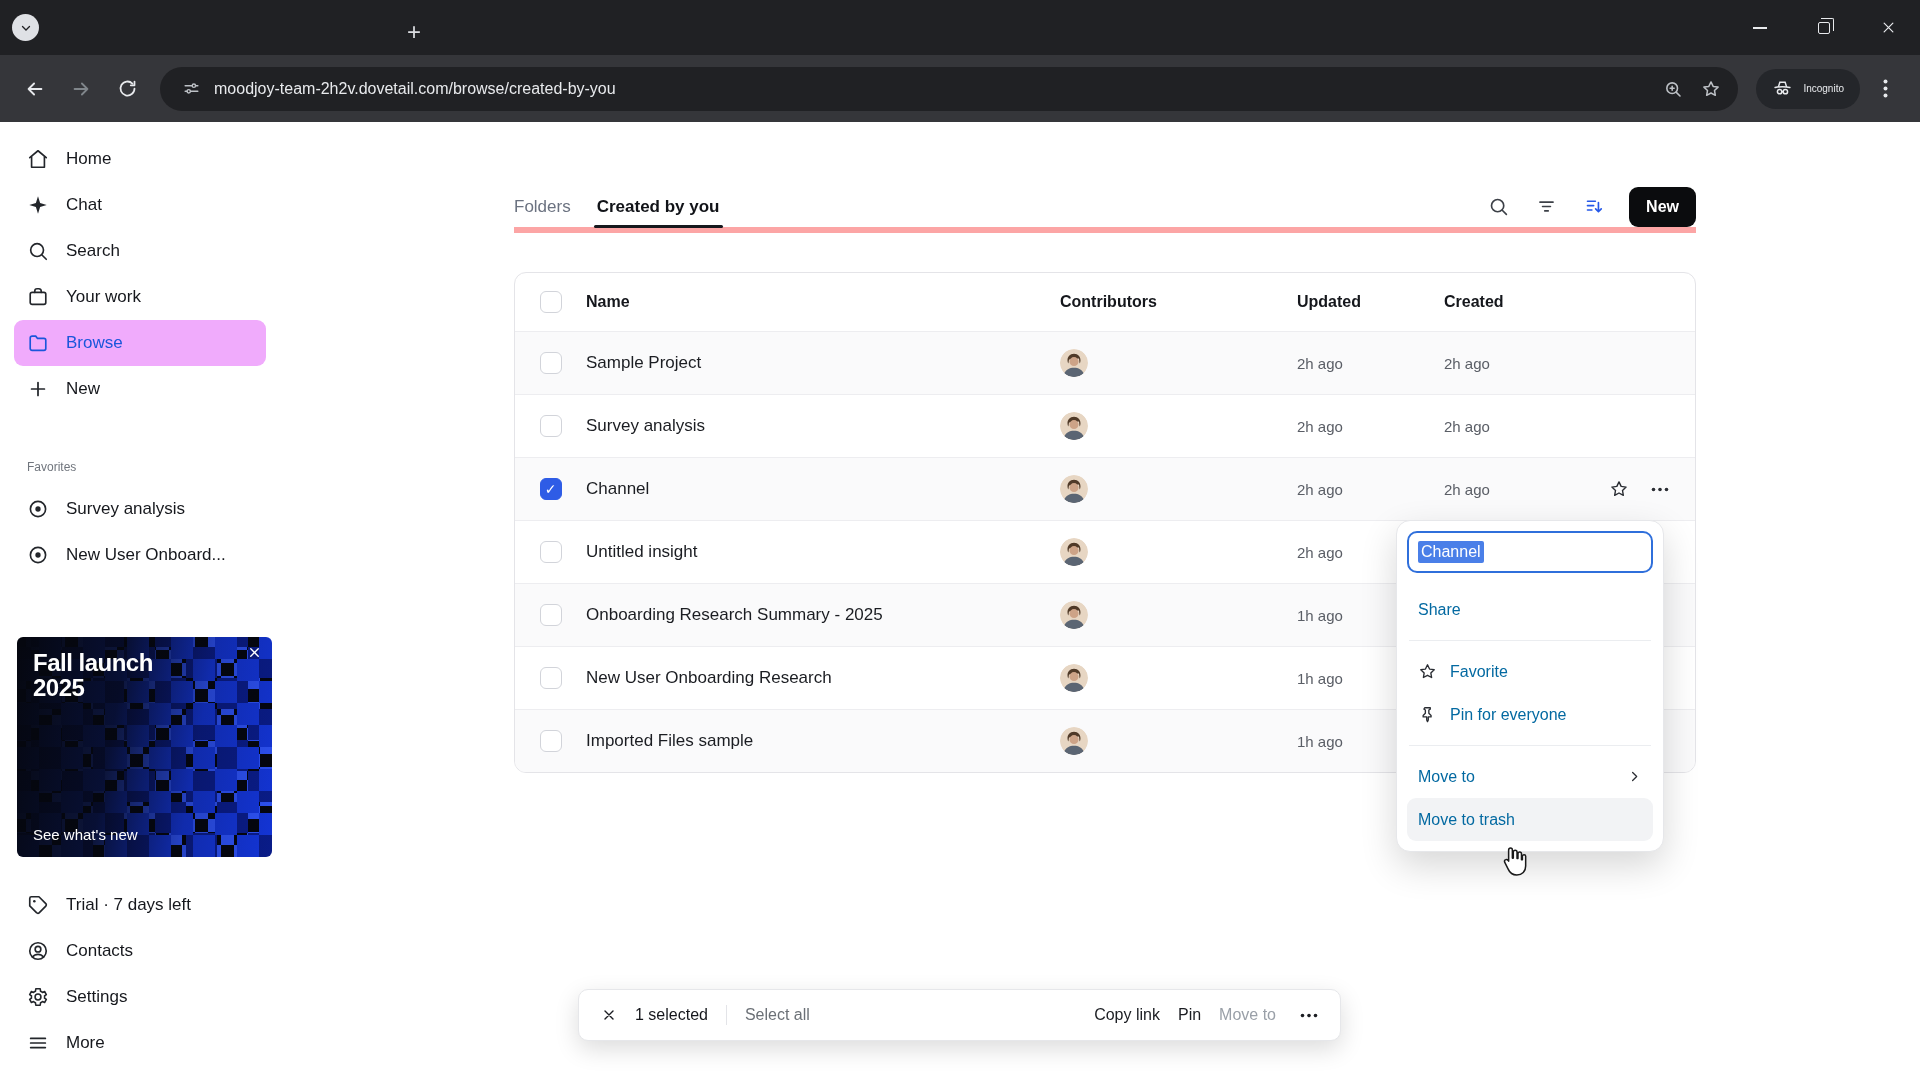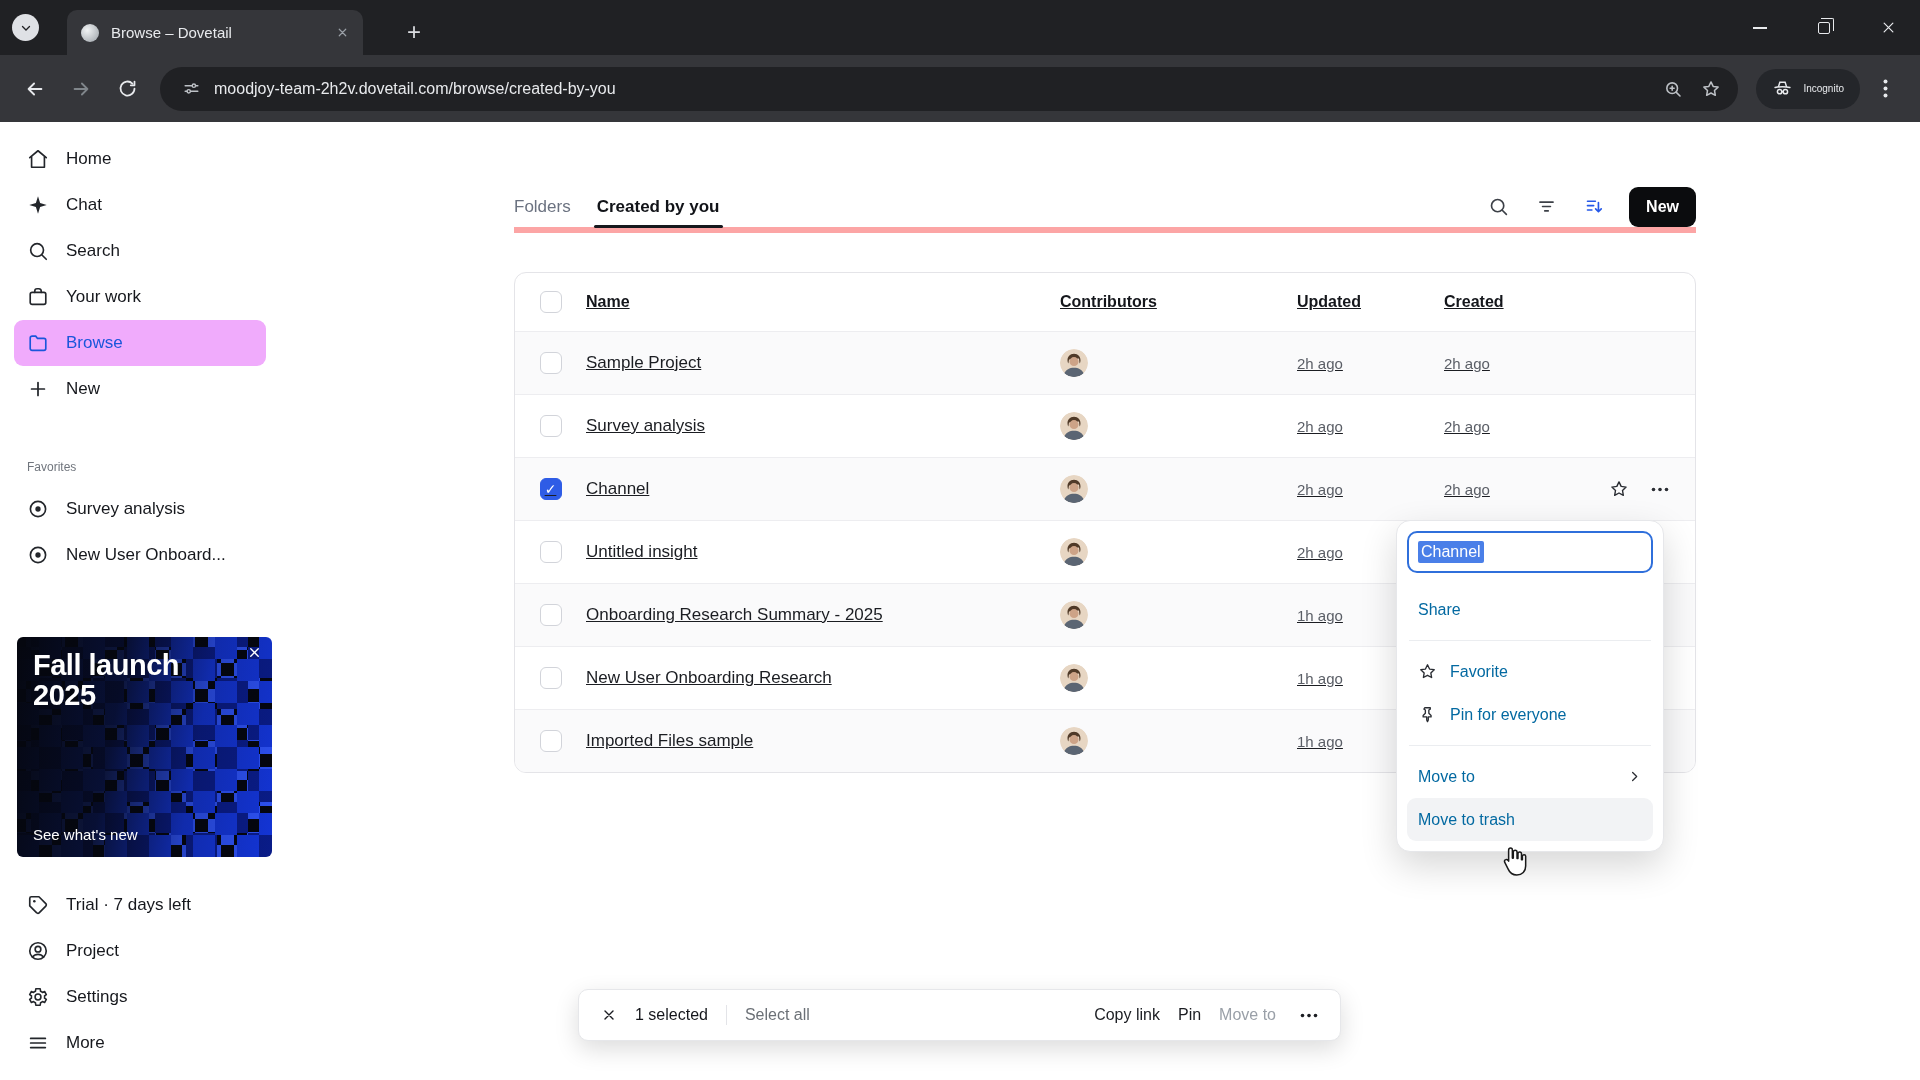--- a/index.html
+++ b/index.html
@@ -50,21 +50,21 @@
   .fav-list { padding: 0 14px; }
   .promo-card { position: absolute; left: 17px; top: 515px; width: 255px; height: 220px; border-radius: 6px; overflow: hidden;
     background:
       linear-gradient(100deg, #05070f 0%, rgba(5,7,15,0.82) 38%, rgba(5,7,15,0.25) 68%, rgba(5,7,15,0.05) 100%),
       repeating-conic-gradient(#1437e0 0% 25%, transparent 0% 50%),
       repeating-conic-gradient(#0a1d8f 0% 25%, transparent 0% 50%),
       repeating-conic-gradient(#2f55ff 0% 25%, transparent 0% 50%);
     background-size: 100% 100%, 44px 44px, 62px 62px, 26px 26px;
     background-position: 0 0, 0 0, 14px 10px, 22px 26px;
     background-color: #04060f; }
-  .promo-title { position: absolute; left: 16px; top: 14px; width: 150px; color: #fff; font-size: 29px;
+  .promo-title { position: absolute; left: 16px; top: 14px; width: 150px; color: #fff; font-size: 24px;
     font-weight: 700; line-height: 1.03; letter-spacing: -0.5px; }
   .promo-close { position: absolute; right: 10px; top: 8px; color: #fff; display: flex; }
   .promo-cta { position: absolute; left: 16px; bottom: 14px; color: #fff; font-size: 15px; }
   .side-footer { position: absolute; left: 14px; right: 14px; bottom: 14px; }
 
   
   .content-header { position: absolute; left: 514px; top: 186px; width: 1182px; height: 47px;
     display: flex; align-items: center; justify-content: space-between; border-bottom: 6px solid #fca5a5; }
   .tabs { display: flex; gap: 26px; height: 100%; }
   .tab-item { position: relative; display: flex; align-items: center; font-size: 17px; color: #6b7280; }
@@ -72,21 +72,21 @@
   .tab-item.active::after { content: ""; position: absolute; left: -3px; right: -3px; bottom: -1px; height: 3px;
     background: #16181d; border-radius: 2px; }
   .header-actions { display: flex; align-items: center; gap: 10px; }
   .icon-btn { width: 38px; height: 38px; border-radius: 8px; display: flex; align-items: center; justify-content: center; color: #3c4047; }
   .icon-btn.accent { color: #2558e8; }
   .new-btn { height: 40px; padding: 0 17px; background: #0b0c0e; color: #fff; border-radius: 9px;
     font-size: 16px; font-weight: 600; display: flex; align-items: center; margin-left: 6px; }
 
   .table { position: absolute; left: 514px; top: 272px; width: 1182px; background: #fff;
     border: 1px solid #e4e4e8; border-radius: 12px; overflow: hidden; }
-  .thead, .trow { display: grid; grid-template-columns: 71px 468px 243px 147px 147px 1fr; align-items: center; text-decoration: underline; }
+  .thead, .trow { display: grid; grid-template-columns: 71px 468px 243px 147px 147px 1fr; align-items: center; }
   .thead { height: 58px; font-size: 16px; font-weight: 600; color: #15171c; }
   .trow { height: 63px; border-top: 1px solid #ededf0; font-size: 17px; color: #1b1d22; }
   .trow.alt { background: #fafafb; }
   .cb { width: 22px; height: 22px; border: 1.5px solid #d2d4da; border-radius: 6px; background: #fff; justify-self: center; }
   .cb.checked { background: #2e5ce6; border-color: #2e5ce6; display: flex; align-items: center; justify-content: center;
     color: #fff; font-size: 14px; font-weight: 700; }
   .cell-contrib { padding-left: 6px; }
   .avatar { width: 28px; height: 28px; border-radius: 50%; overflow: hidden; display: block; }
   .cell-meta { font-size: 15px; color: #5a5e66; }
   .cell-actions { display: flex; align-items: center; gap: 22px; padding-left: 18px; color: #2a2d33; }
@@ -124,29 +124,20 @@
 <body>
 
 <div class="screen">
 
   <div class="titlebar">
     <div class="tab-search-btn">
       <svg width="12" height="12" viewBox="0 0 24 24" fill="none" stroke="currentColor" stroke-width="2.6" stroke-linecap="round">
           <path d="M5 9l7 7 7-7"></path>
         </svg>
     </div>
-    <div class="btab">
-      <span class="favicon"></span>
-      <span class="btab-title">Browse – Dovetail</span>
-      <span class="btab-close">
-        <svg width="13" height="13" viewBox="0 0 24 24" fill="none" stroke="currentColor" stroke-width="2.2" stroke-linecap="round">
-            <path d="M6 6l12 12M18 6L6 18"></path>
-          </svg>
-      </span>
-    </div>
     <div class="newtab-btn">+</div>
     <div class="win-controls">
       <div class="win-btn">
           <span class="win-min-glyph"></span>
         </div>
       <div class="win-btn">
           <span class="win-max-glyph"></span>
         </div>
       <div class="win-btn">
         <svg width="15" height="15" viewBox="0 0 24 24" fill="none" stroke="currentColor" stroke-width="1.9" stroke-linecap="round">
@@ -292,21 +283,21 @@
             <circle cx="8" cy="8" r="1.4" fill="currentColor" stroke="none"></circle>
           </svg>
         <span>Trial · 7 days left</span>
       </div>
       <div class="nav-item">
         <svg width="22" height="22" viewBox="0 0 24 24" fill="none" stroke="currentColor" stroke-width="1.8" stroke-linecap="round">
             <circle cx="12" cy="12" r="9"></circle>
             <circle cx="12" cy="10" r="3.1"></circle>
             <path d="M6 18.6a7.6 7.6 0 0112 0"></path>
           </svg>
-        <span>Project</span>
+        <span>Contacts</span>
       </div>
       <div class="nav-item">
         <svg width="22" height="22" viewBox="0 0 24 24" fill="none" stroke="currentColor" stroke-width="1.7" stroke-linejoin="round">
             <circle cx="12" cy="12" r="3.2"></circle>
             <path d="M19.2 12c0-.4 0-.8-.1-1.2l2-1.5-1.9-3.3-2.3 1a7.2 7.2 0 00-2.1-1.2L14.4 3H9.6l-.4 2.8a7.2 7.2 0 00-2.1 1.2l-2.3-1-1.9 3.3 2 1.5a7.4 7.4 0 000 2.4l-2 1.5 1.9 3.3 2.3-1c.6.5 1.3.9 2.1 1.2l.4 2.8h4.8l.4-2.8a7.2 7.2 0 002.1-1.2l2.3 1 1.9-3.3-2-1.5c.1-.4.1-.8.1-1.2z"></path>
           </svg>
         <span>Settings</span>
       </div>
       <div class="nav-item">
         <svg width="22" height="22" viewBox="0 0 24 24" fill="none" stroke="currentColor" stroke-width="1.9" stroke-linecap="round">

